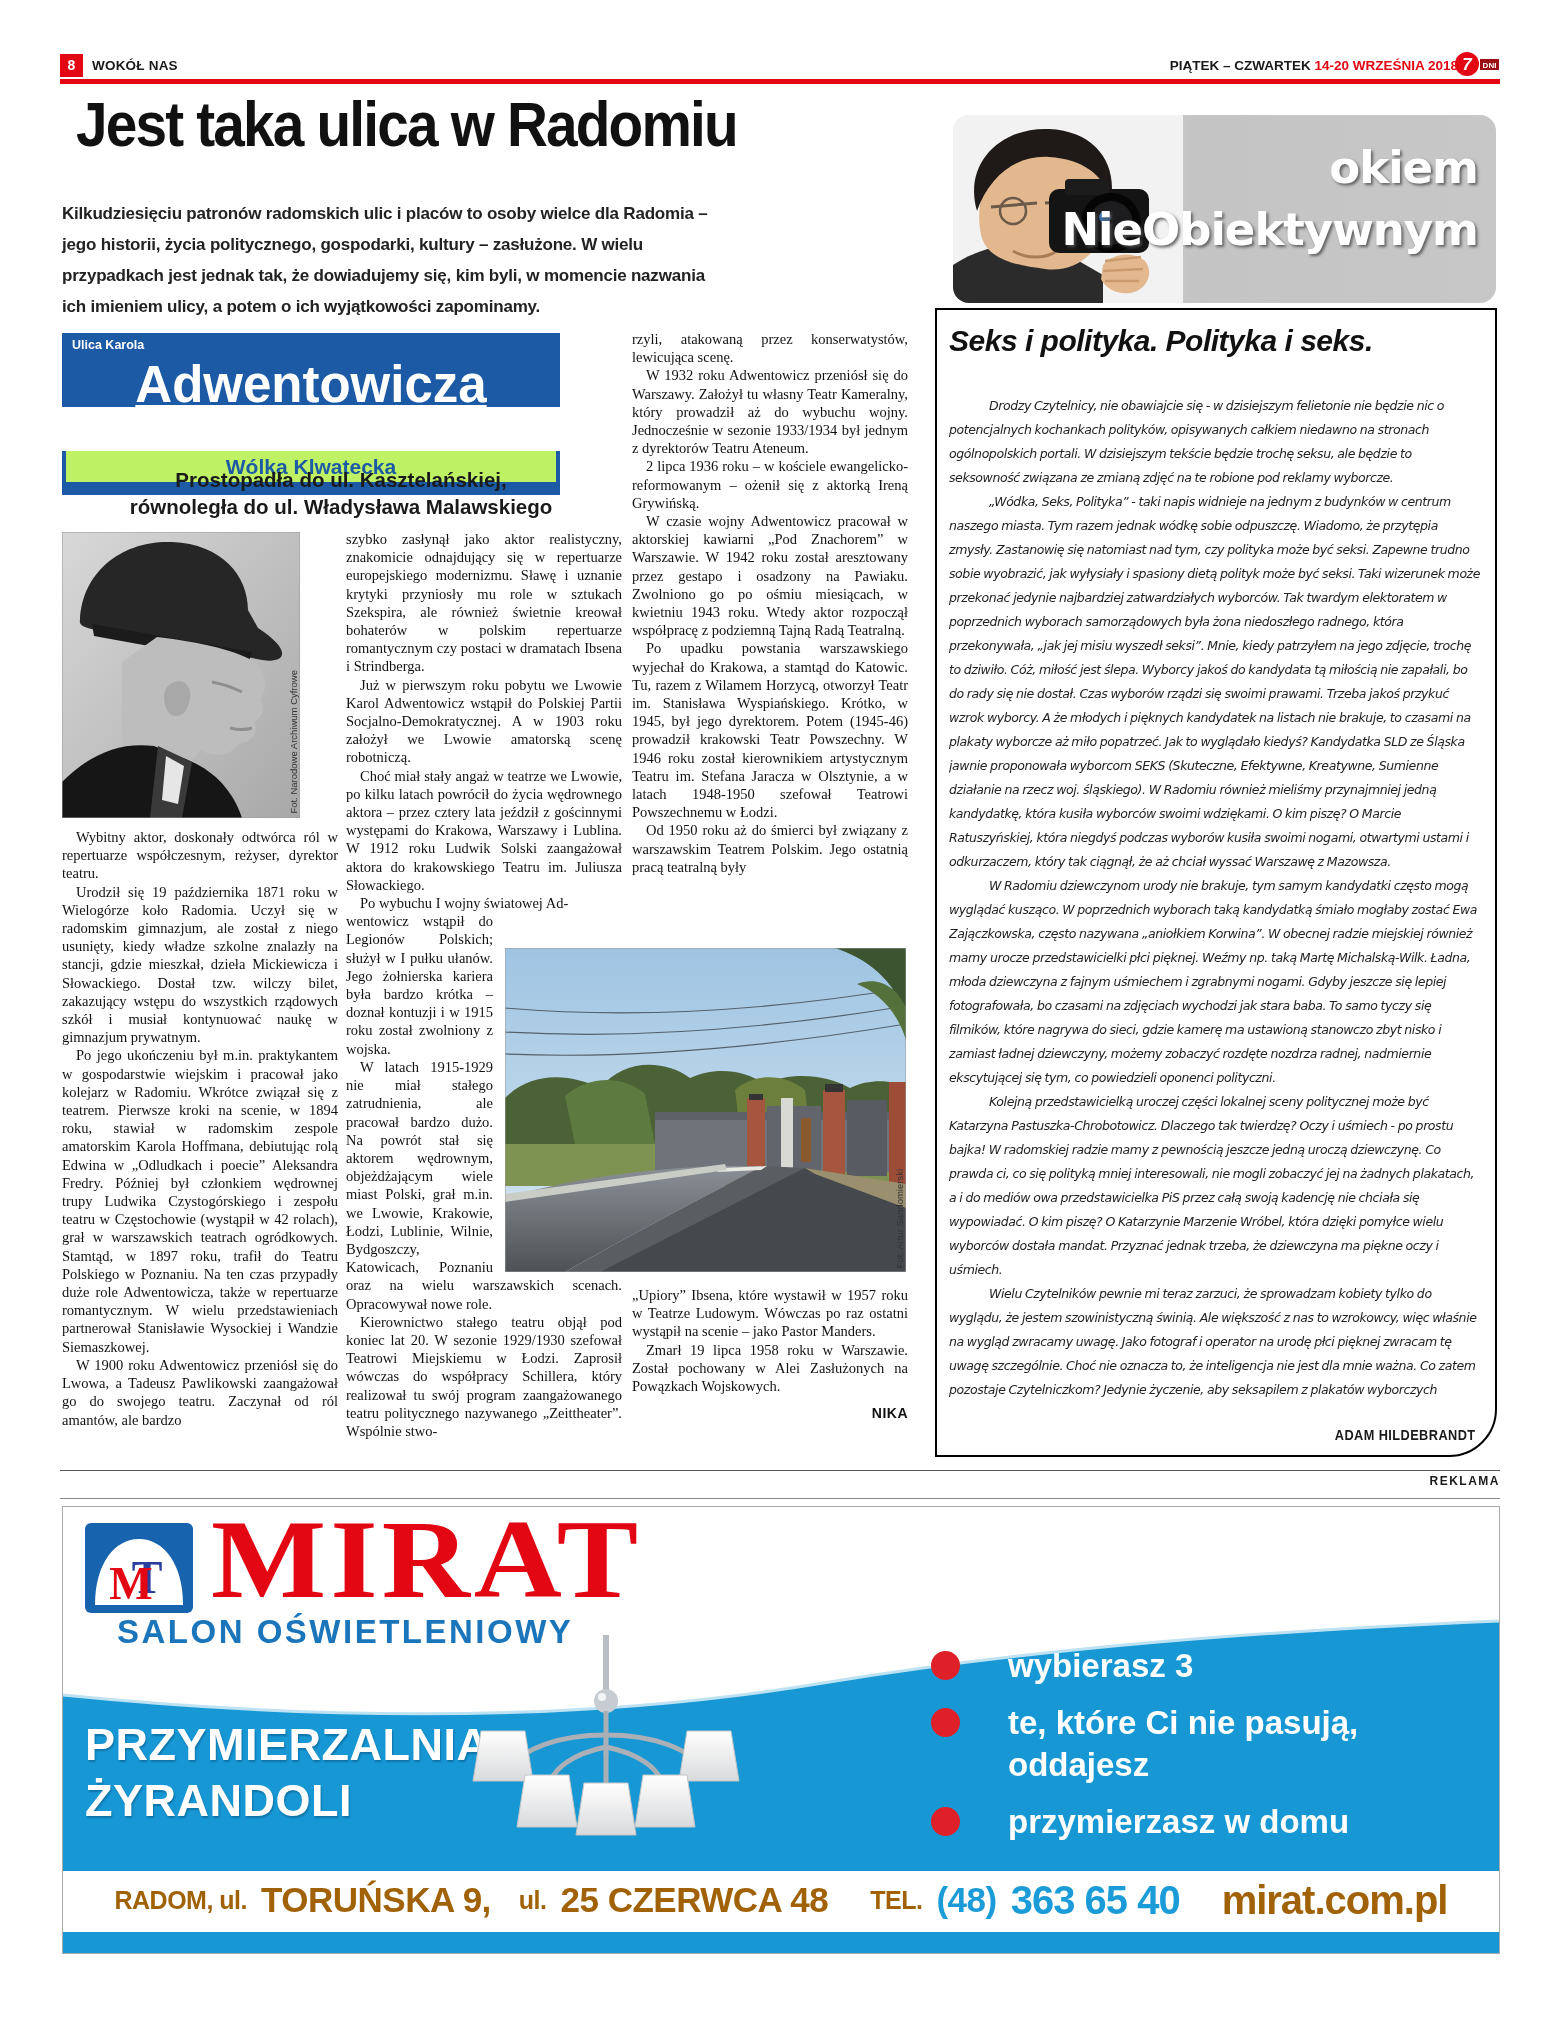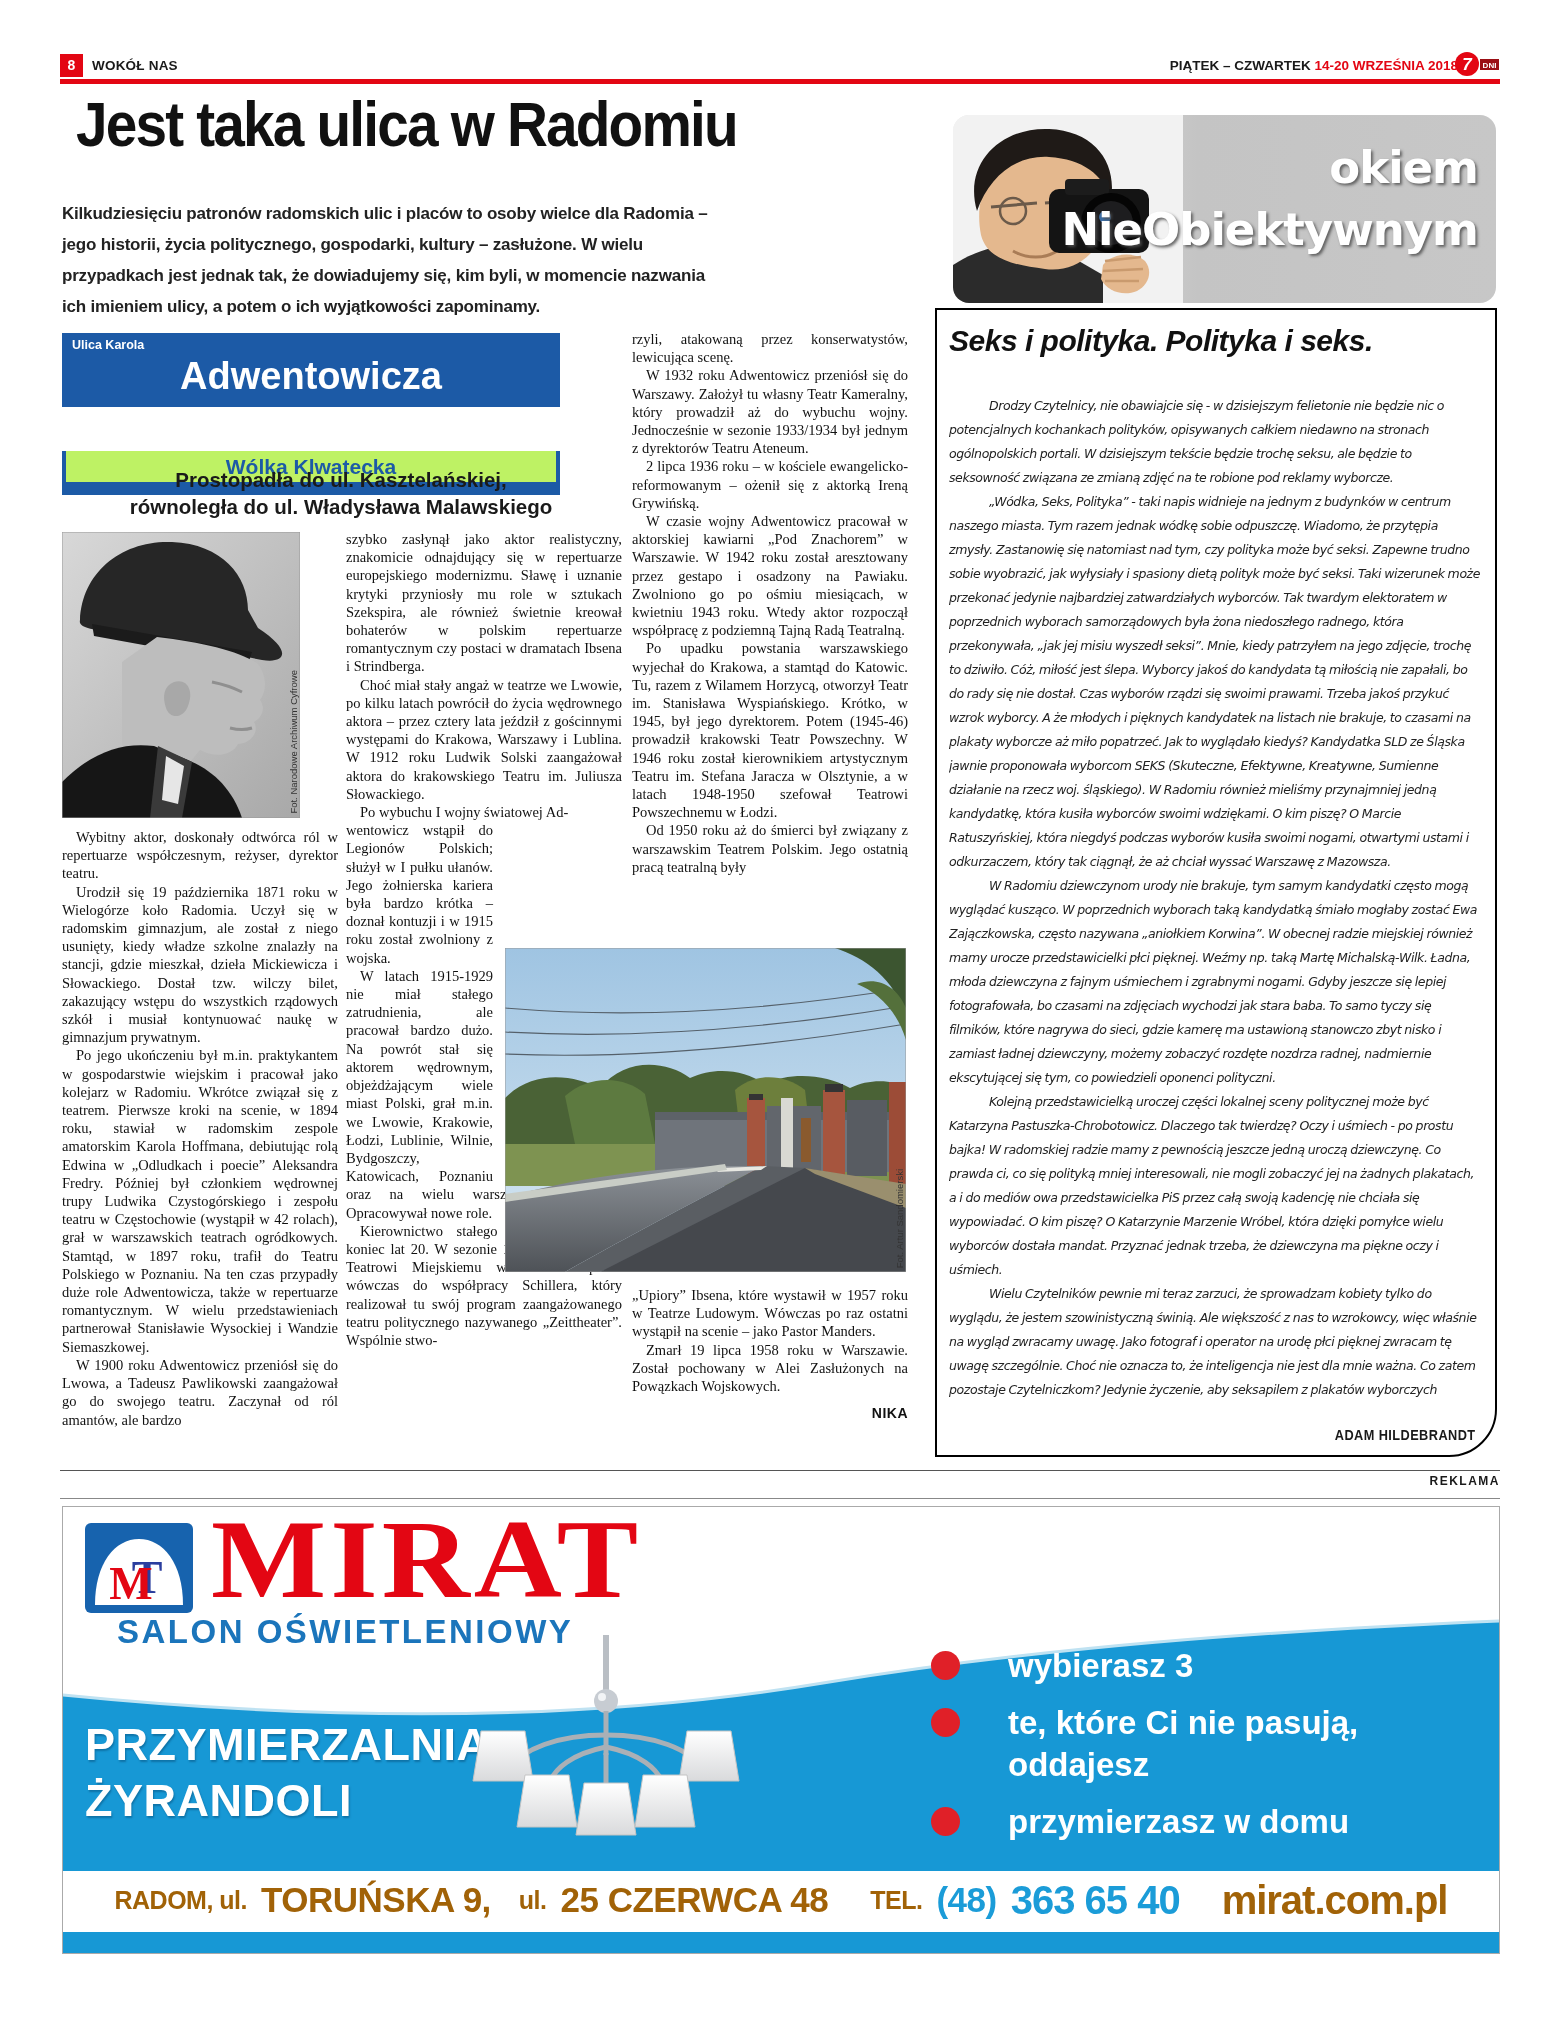--- a/index.html
+++ b/index.html
@@ -19,21 +19,21 @@
   
   .headline{left:76px;top:88px;width:860px;font-size:63px;font-weight:bold;
             letter-spacing:-2px;transform:scaleX(.9);transform-origin:0 0;white-space:nowrap;color:#111;}
   .lead{left:62px;top:198px;width:662px;font-size:17px;font-weight:bold;line-height:31px;
         letter-spacing:-.2px;color:#222;}
 
   
   .street-box{left:62px;top:333px;width:498px;}
   .sb-blue{background:#1c5aa6;color:#fff;height:74px;position:relative;}
   .sb-kicker{position:absolute;left:10px;top:5px;font-size:12.5px;font-weight:bold;}
-  .sb-name{position:absolute;left:0;right:0;top:22px;text-align:center;font-size:38px;font-weight:bold;letter-spacing:0;}
+  .sb-name{position:absolute;left:0;right:0;top:22px;text-align:center;font-size:51px;font-weight:bold;letter-spacing:0;text-decoration:underline;}
   .sb-white{background:#bef264;border-left:4px solid #1c5aa6;border-right:4px solid #1c5aa6;
             height:31px;text-align:center;font-size:21px;font-weight:bold;color:#1c5aa6;line-height:31px;margin-top:44px;}
   .sb-bar{background:#1c5aa6;height:13px;}
 
   .subhead{left:62px;top:466px;width:558px;text-align:center;font-size:20.5px;font-weight:bold;line-height:27px;color:#1a1a1a;}
 
   
   .col{font-family:"Liberation Serif",serif;font-size:14.5px;line-height:18.2px;
        text-align:justify;color:#111;overflow:hidden;}
   .col p{margin:0;text-indent:14px;}
@@ -164,20 +164,21 @@
 
   <div class="abs col col1">
     <p>Wybitny aktor, doskonały odtwórca ról w repertuarze współczesnym, reżyser, dyrektor teatru.</p>
     <p>Urodził się 19 października 1871 roku w Wielogórze koło Radomia. Uczył się w radomskim gimnazjum, ale został z niego usunięty, kiedy władze szkolne znalazły na stancji, gdzie mieszkał, dzieła Mickiewicza i Słowackiego. Dostał tzw. wilczy bilet, zakazujący wstępu do wszystkich rządowych szkół i musiał kontynuować naukę w gimnazjum prywatnym.</p>
     <p>Po jego ukończeniu był m.in. praktykantem w gospodarstwie wiejskim i pracował jako kolejarz w Radomiu. Wkrótce związał się z teatrem. Pierwsze kroki na scenie, w 1894 roku, stawiał w radomskim zespole amatorskim Karola Hoffmana, debiutując rolą Edwina w „Odludkach i poecie” Aleksandra Fredry. Później był członkiem wędrownej trupy Ludwika Czystogórskiego i zespołu teatru w Częstochowie (wystąpił w 42 rolach), grał w warszawskich teatrach ogródkowych. Stamtąd, w 1897 roku, trafił do Teatru Polskiego w Poznaniu. Na ten czas przypadły duże role Adwentowicza, także w repertuarze romantycznym. W wielu przedstawieniach partnerował Stanisławie Wysockiej i Wandzie Siemaszkowej.</p>
     <p>W 1900 roku Adwentowicz przeniósł się do Lwowa, a Tadeusz Pawlikowski zaangażował go do swojego teatru. Zaczynał od ról amantów, ale bardzo</p>
   </div>
 
   <div class="abs col col2">
     <p class="noind">szybko zasłynął jako aktor realistyczny, znakomicie odnajdujący się w repertuarze europejskiego modernizmu. Sławę i uznanie krytyki przyniosły mu role w sztukach Szekspira, ale również świetnie kreował bohaterów w polskim repertuarze romantycznym czy postaci w dramatach Ibsena i Strindberga.</p>
+    <p>Już w pierwszym roku pobytu we Lwowie Karol Adwentowicz wstąpił do Polskiej Partii Socjalno-Demokratycznej. A w 1903 roku założył we Lwowie amatorską scenę robotniczą.</p>
     <p>Choć miał stały angaż w teatrze we Lwowie, po kilku latach powrócił do życia wędrownego aktora – przez cztery lata jeździł z gościnnymi występami do Krakowa, Warszawy i Lublina. W 1912 roku Ludwik Solski zaangażował aktora do krakowskiego Teatru im. Juliusza Słowackiego.</p>
     <p>Po wybuchu I wojny światowej Ad-</p>
     <div class="ph-spacer"></div>
     <p class="noind">wentowicz wstąpił do Legionów Polskich; służył w I pułku ułanów. Jego żołnierska kariera była bardzo krótka – doznał kontuzji i w 1915 roku został zwolniony z wojska.</p>
     <p>W latach 1915-1929 nie miał stałego zatrudnienia, ale pracował bardzo dużo. Na powrót stał się aktorem wędrownym, objeżdżającym wiele miast Polski, grał m.in. we Lwowie, Krakowie, Łodzi, Lublinie, Wilnie, Bydgoszczy, Katowicach, Poznaniu oraz na wielu warszawskich scenach. Opracowywał nowe role.</p>
     <p>Kierownictwo stałego teatru objął pod koniec lat 20. W sezonie 1929/1930 szefował Teatrowi Miejskiemu w Łodzi. Zaprosił wówczas do współpracy Schillera, który realizował tu swój program zaangażowanego teatru politycznego nazywanego „Zeittheater”. Wspólnie stwo-</p>
   </div>
 
   <div class="abs col col3a">
     <p class="noind">rzyli, atakowaną przez konserwatystów, lewicująca scenę.</p>

